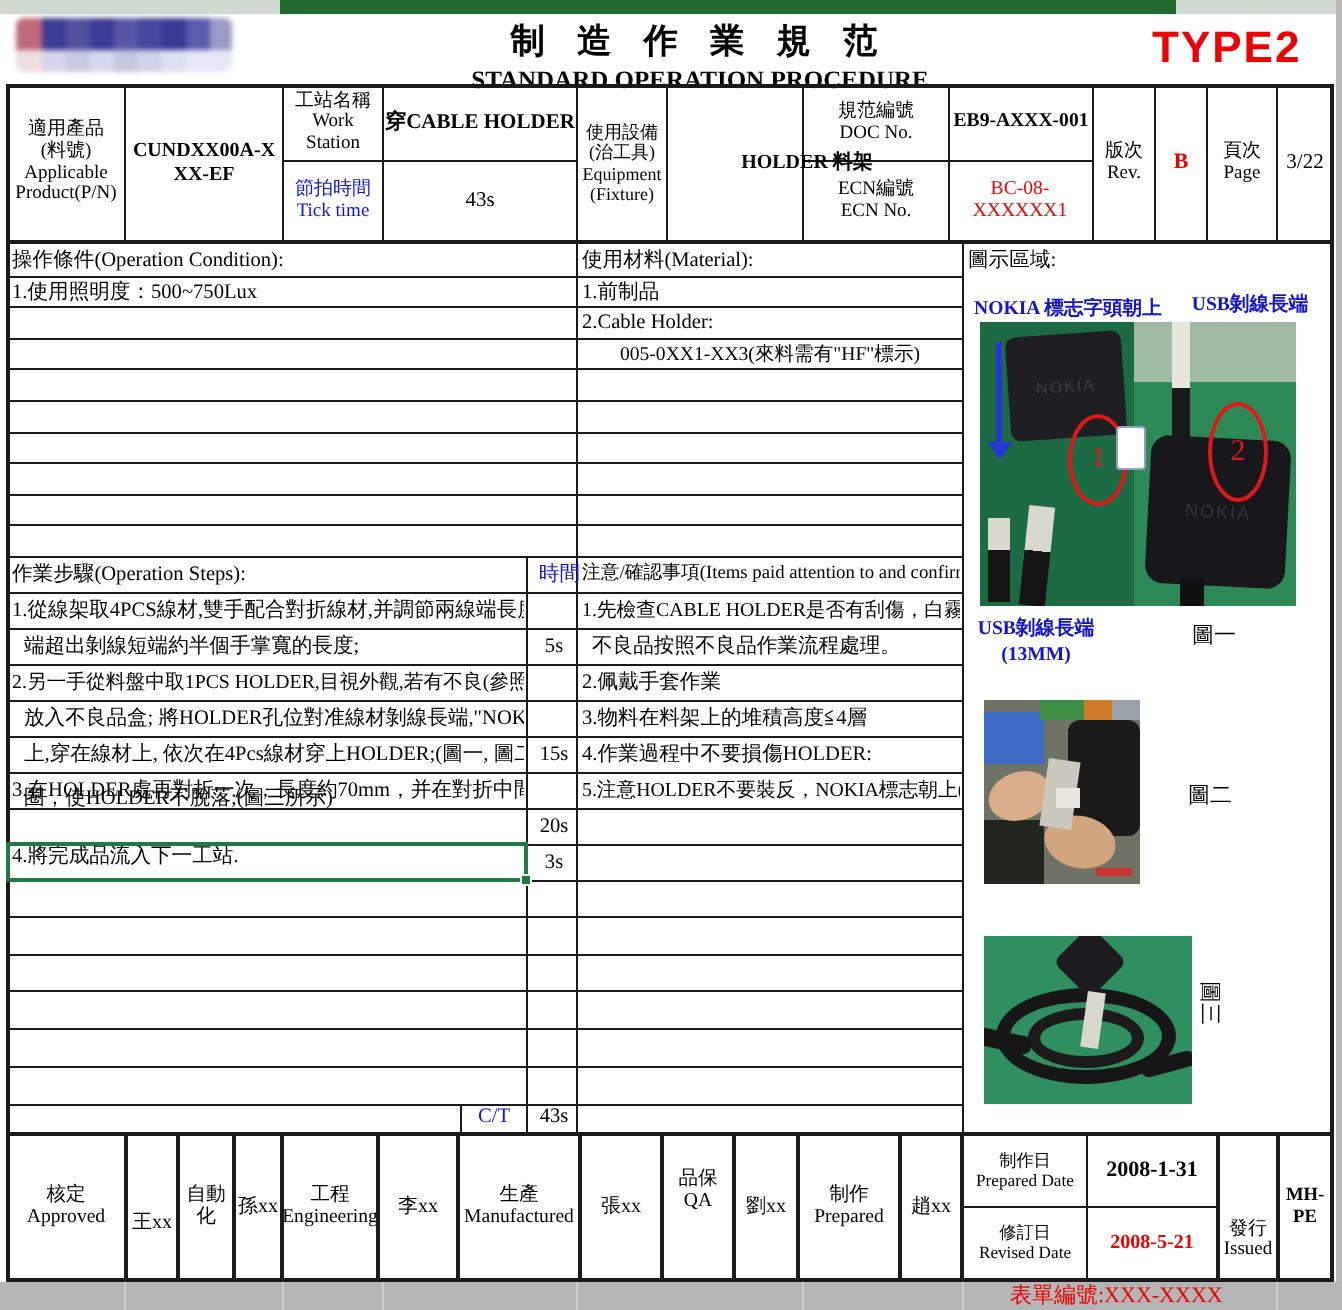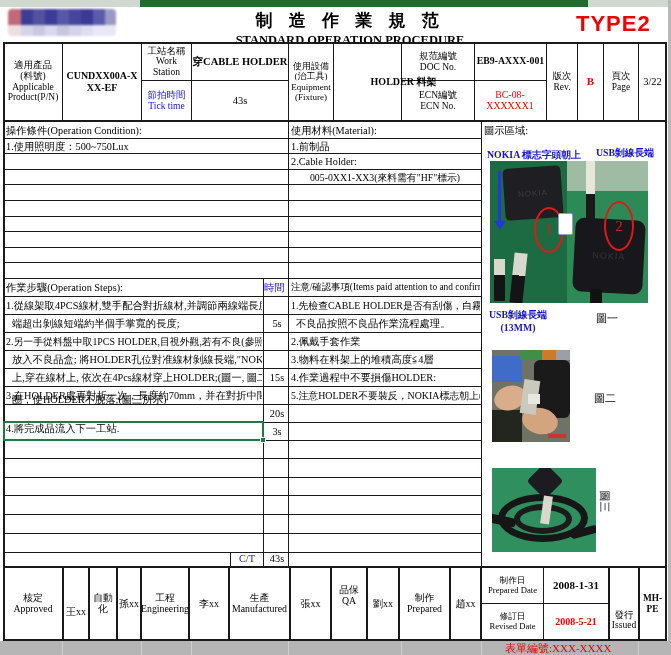--- a/index.html
+++ b/index.html
@@ -133,21 +133,21 @@
   <div class="cell" style="left:639px;top:43px;width:27px;height:77px;font-size:10.5px;">3/22</div>
 
   <div class="row" style="left:6px;top:123px;width:280px;line-height:15px;">操作條件(Operation Condition):</div>
   <div class="row" style="left:6px;top:139px;width:280px;line-height:15px;">1.使用照明度：500~750Lux</div>
   <div class="row" style="left:291px;top:123px;width:188px;line-height:15px;">使用材料(Material):</div>
   <div class="row" style="left:291px;top:139px;width:188px;line-height:15px;">1.前制品</div>
   <div class="row" style="left:291px;top:154px;width:188px;line-height:15px;">2.Cable Holder:</div>
   <div class="row" style="left:289px;top:170px;width:192px;line-height:15px;text-align:center;font-size:9.8px;">005-0XX1-XX3(來料需有"HF"標示)</div>
 
   <div class="row" style="left:6px;top:279px;width:254px;">作業步驟(Operation Steps):</div>
-  <div class="row blue" style="left:264px;top:279px;width:26px;text-align:left;">時間</div>
+  <div class="row blue" style="left:264px;top:279px;width:26px;text-align:right;">時間</div>
   <div class="row" style="left:291px;top:279px;width:189px;font-size:9.4px;">注意/確認事項(Items paid attention to and confirmed):</div>
 
   <div class="row" style="left:6px;top:297px;width:256px;">1.從線架取4PCS線材,雙手配合對折線材,并調節兩線端長度,剝線長</div>
   <div class="row" style="left:12px;top:315px;width:250px;">端超出剝線短端約半個手掌寬的長度;</div>
   <div class="row" style="left:264px;top:315px;width:26px;text-align:center;">5s</div>
   <div class="row" style="left:6px;top:333px;width:256px;font-size:9.9px;">2.另一手從料盤中取1PCS HOLDER,目視外觀,若有不良(參照不良看板)</div>
   <div class="row" style="left:12px;top:351px;width:250px;">放入不良品盒; 將HOLDER孔位對准線材剝線長端,"NOKIA"字頭朝</div>
   <div class="row" style="left:12px;top:369px;width:250px;">上,穿在線材上, 依次在4Pcs線材穿上HOLDER;(圖一, 圖二所示)</div>
   <div class="row" style="left:264px;top:369px;width:26px;text-align:center;">15s</div>
   <div class="row" style="left:6px;top:387px;width:256px;">3.在HOLDER處再對折一次，長度約70mm，并在對折中間處扎上橡皮</div>

